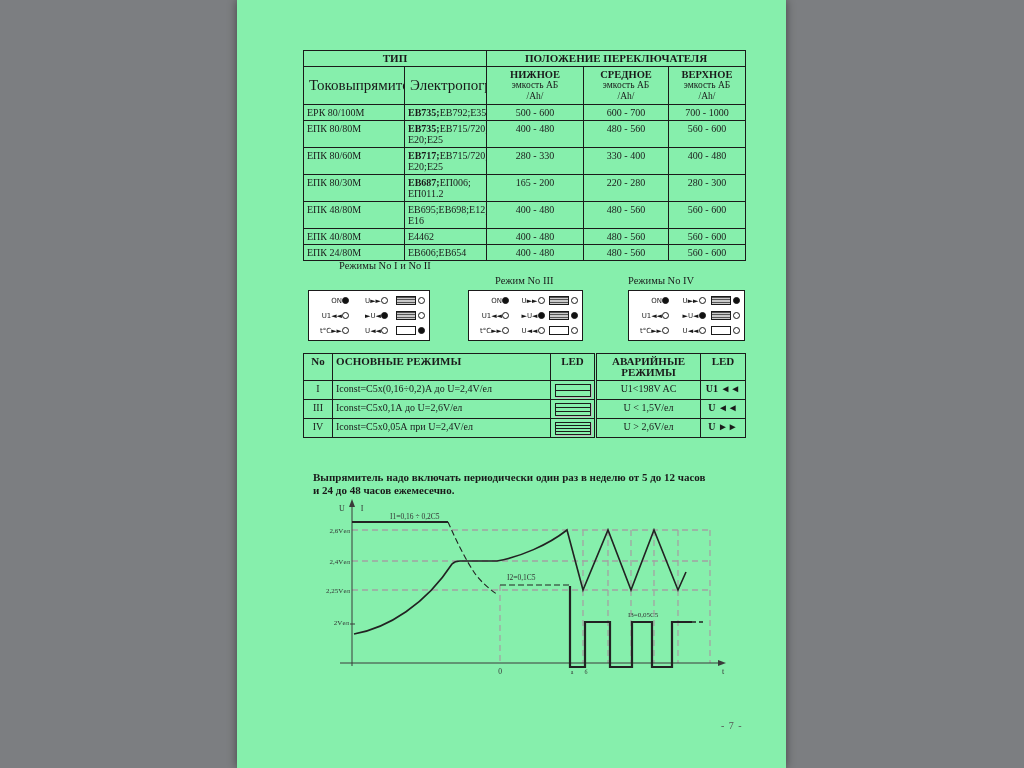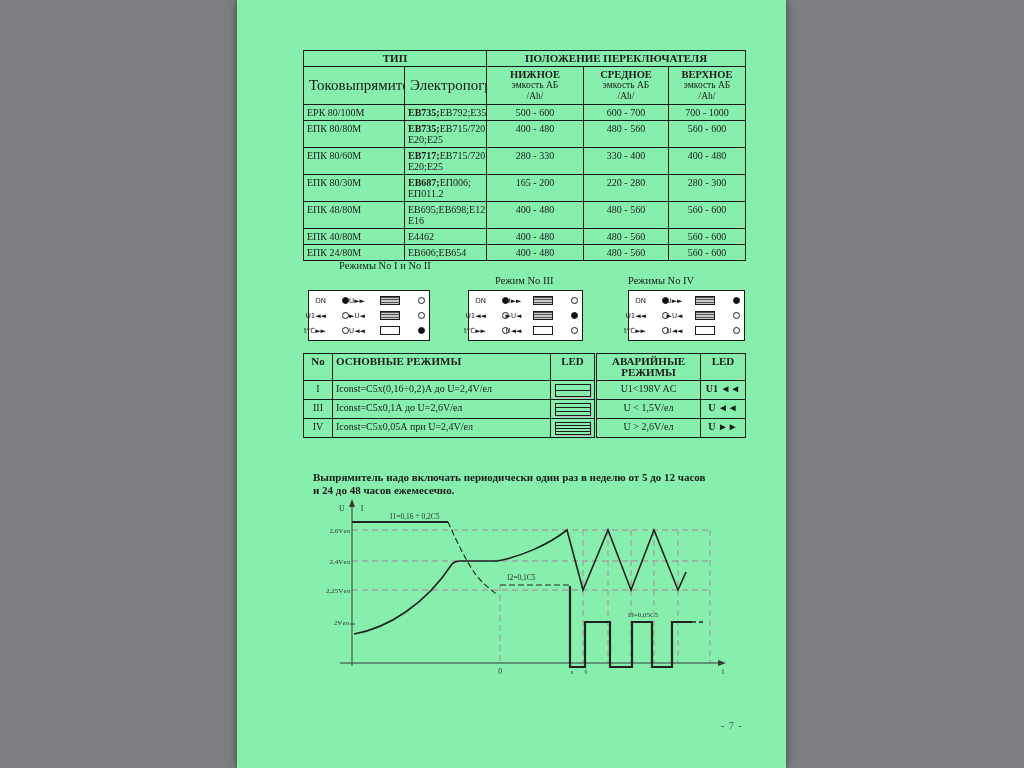--- a/index.html
+++ b/index.html
@@ -21,21 +21,21 @@
   .c-mid { text-align:center; }
   .c-left { text-align:left; padding-left:5px; }
   .trucks span.rest { white-space:pre-line; }
 
   
   .ptitle { position:absolute; font-size:10.5px; white-space:nowrap; }
   .pbox { position:absolute; top:290px; height:51px; border:1px solid #1a1a1a; background:#fff;
           display:flex; flex-direction:column; justify-content:space-around; padding:2px 4px;
           font-family:"DejaVu Sans","Liberation Sans",sans-serif; font-size:7px; }
   .prow { display:flex; align-items:center; justify-content:space-between; height:15px; }
-  .pg { display:flex; align-items:center; justify-content:flex-end; gap:16px; }
+  .pg { display:flex; align-items:center; justify-content:flex-end; gap:0; }
   .pg1 { width:36px; } .pg2 { width:34px; } .pg3 { width:32px; }
   .dot { width:7px; height:7px; border:1px solid #1a1a1a; border-radius:50%; background:#fff; flex:none; }
   .dot.f { background:#111; }
   .bar { width:20px; height:9px; border:1px solid #1a1a1a; flex:none; margin-right:2px; }
   .bar.striped { background:repeating-linear-gradient(180deg,#555 0px,#555 1px,#c9c9c9 1px,#c9c9c9 2.4px); }
   .bar.plain { background:#fff; }
 
   
   .t2 { position:absolute; left:66px; top:353px; width:442px; font-size:10px; line-height:11px; }
   .t2 th, .t2 td { border:1px solid #1a1a1a; vertical-align:top; padding:2px 3px; font-weight:normal; overflow:hidden; }

